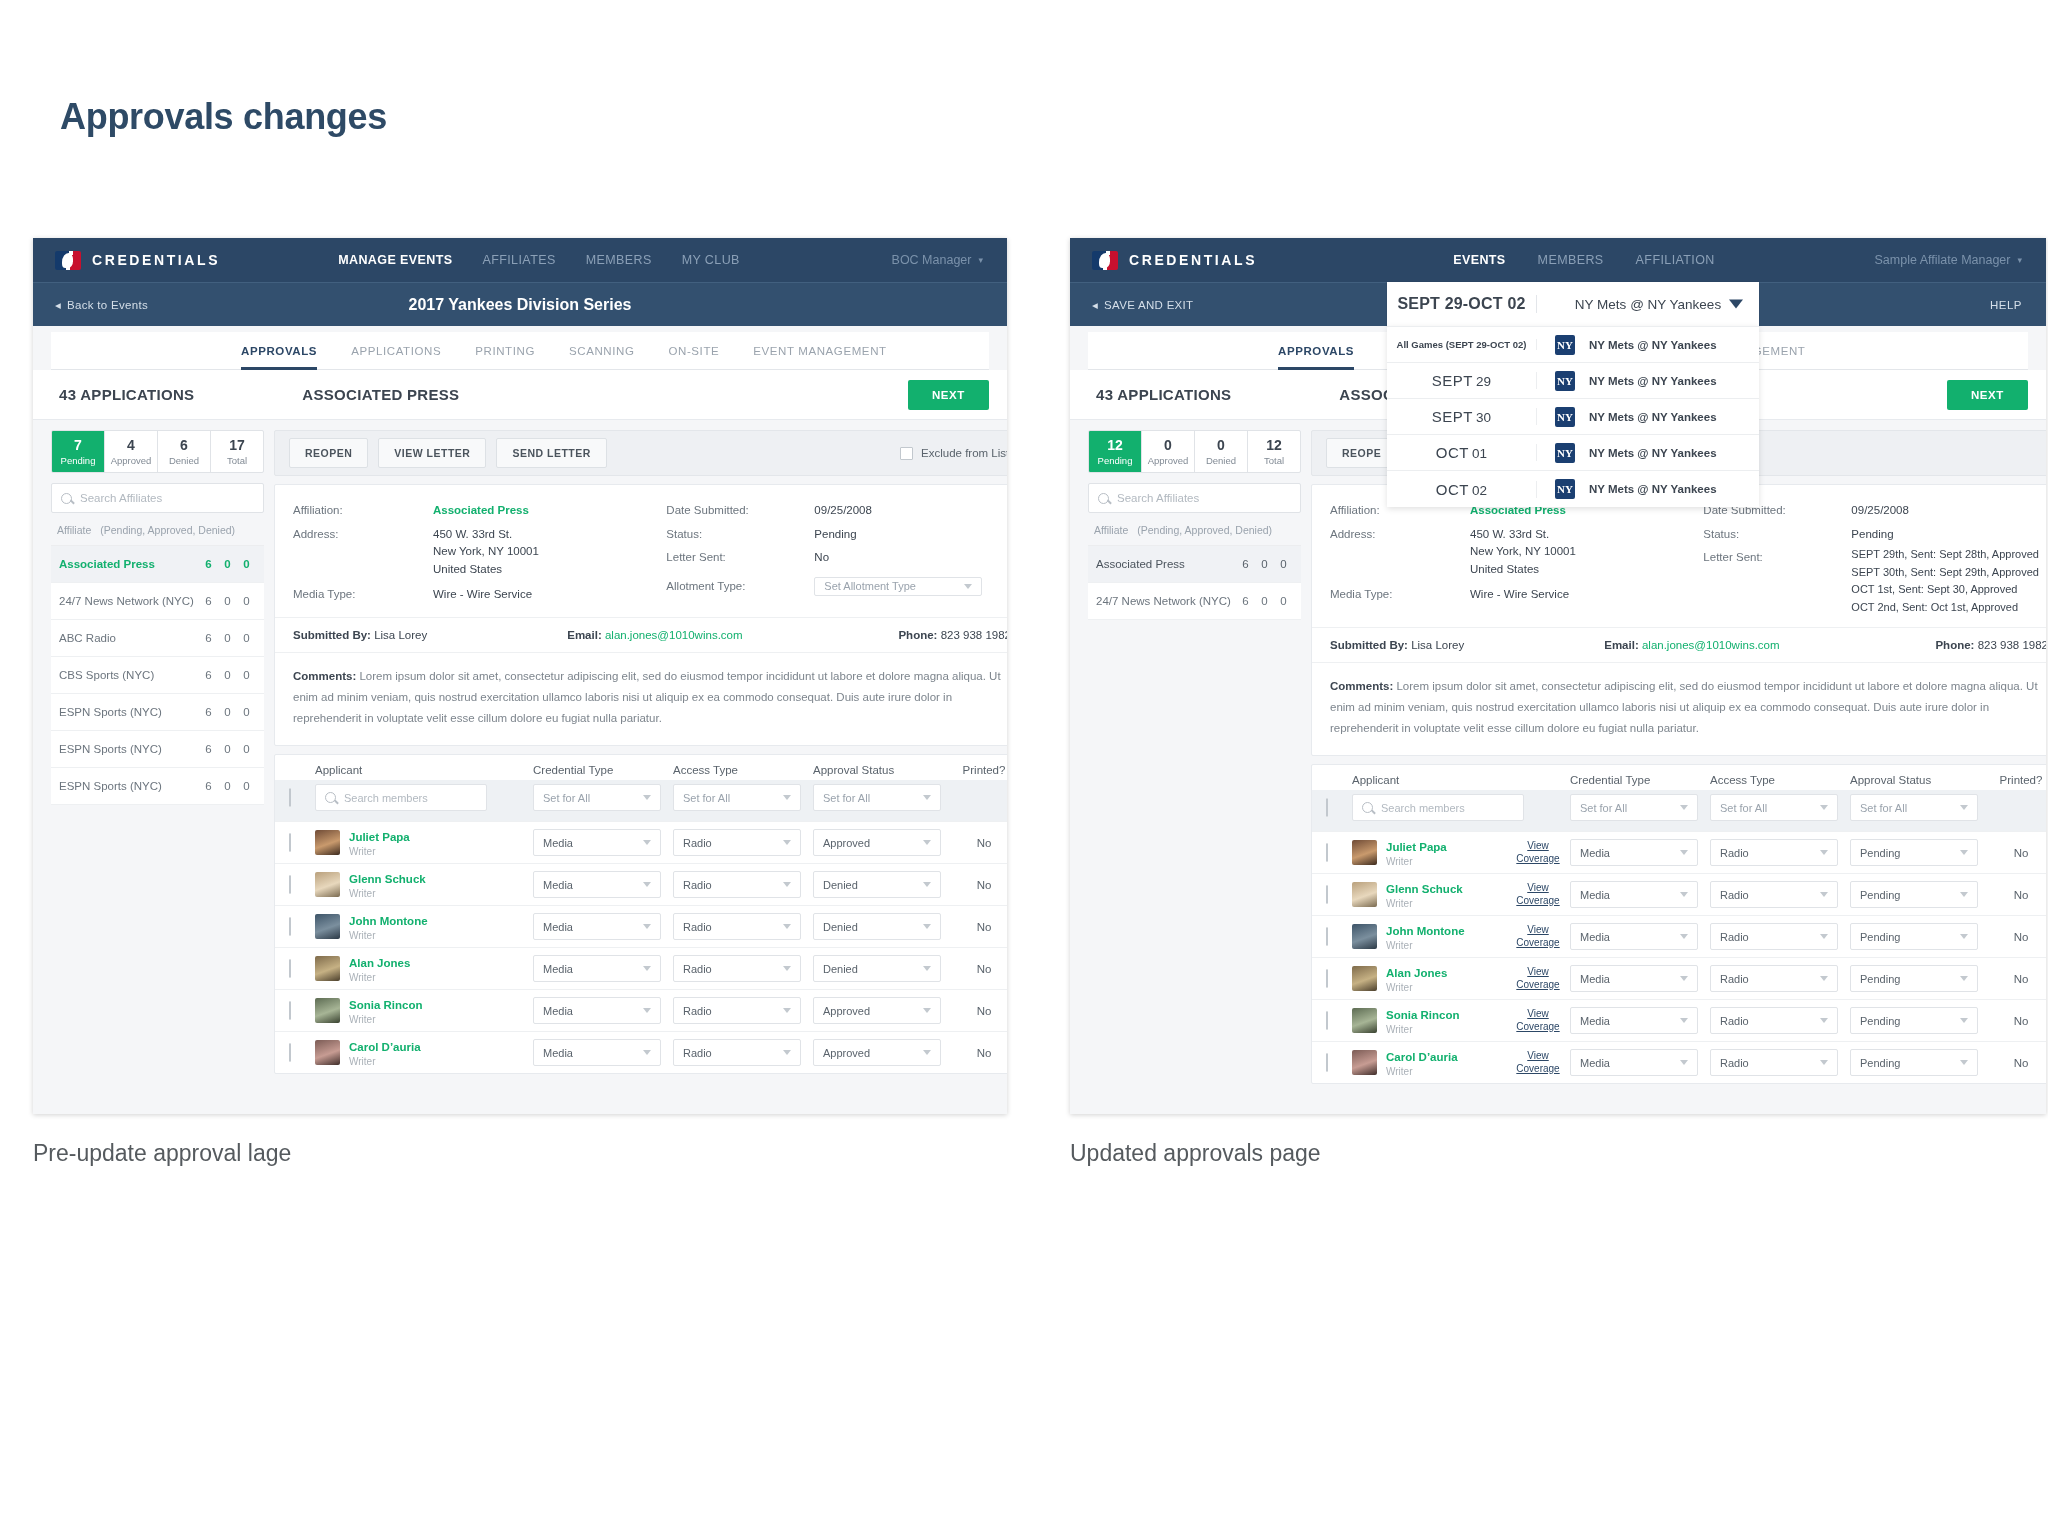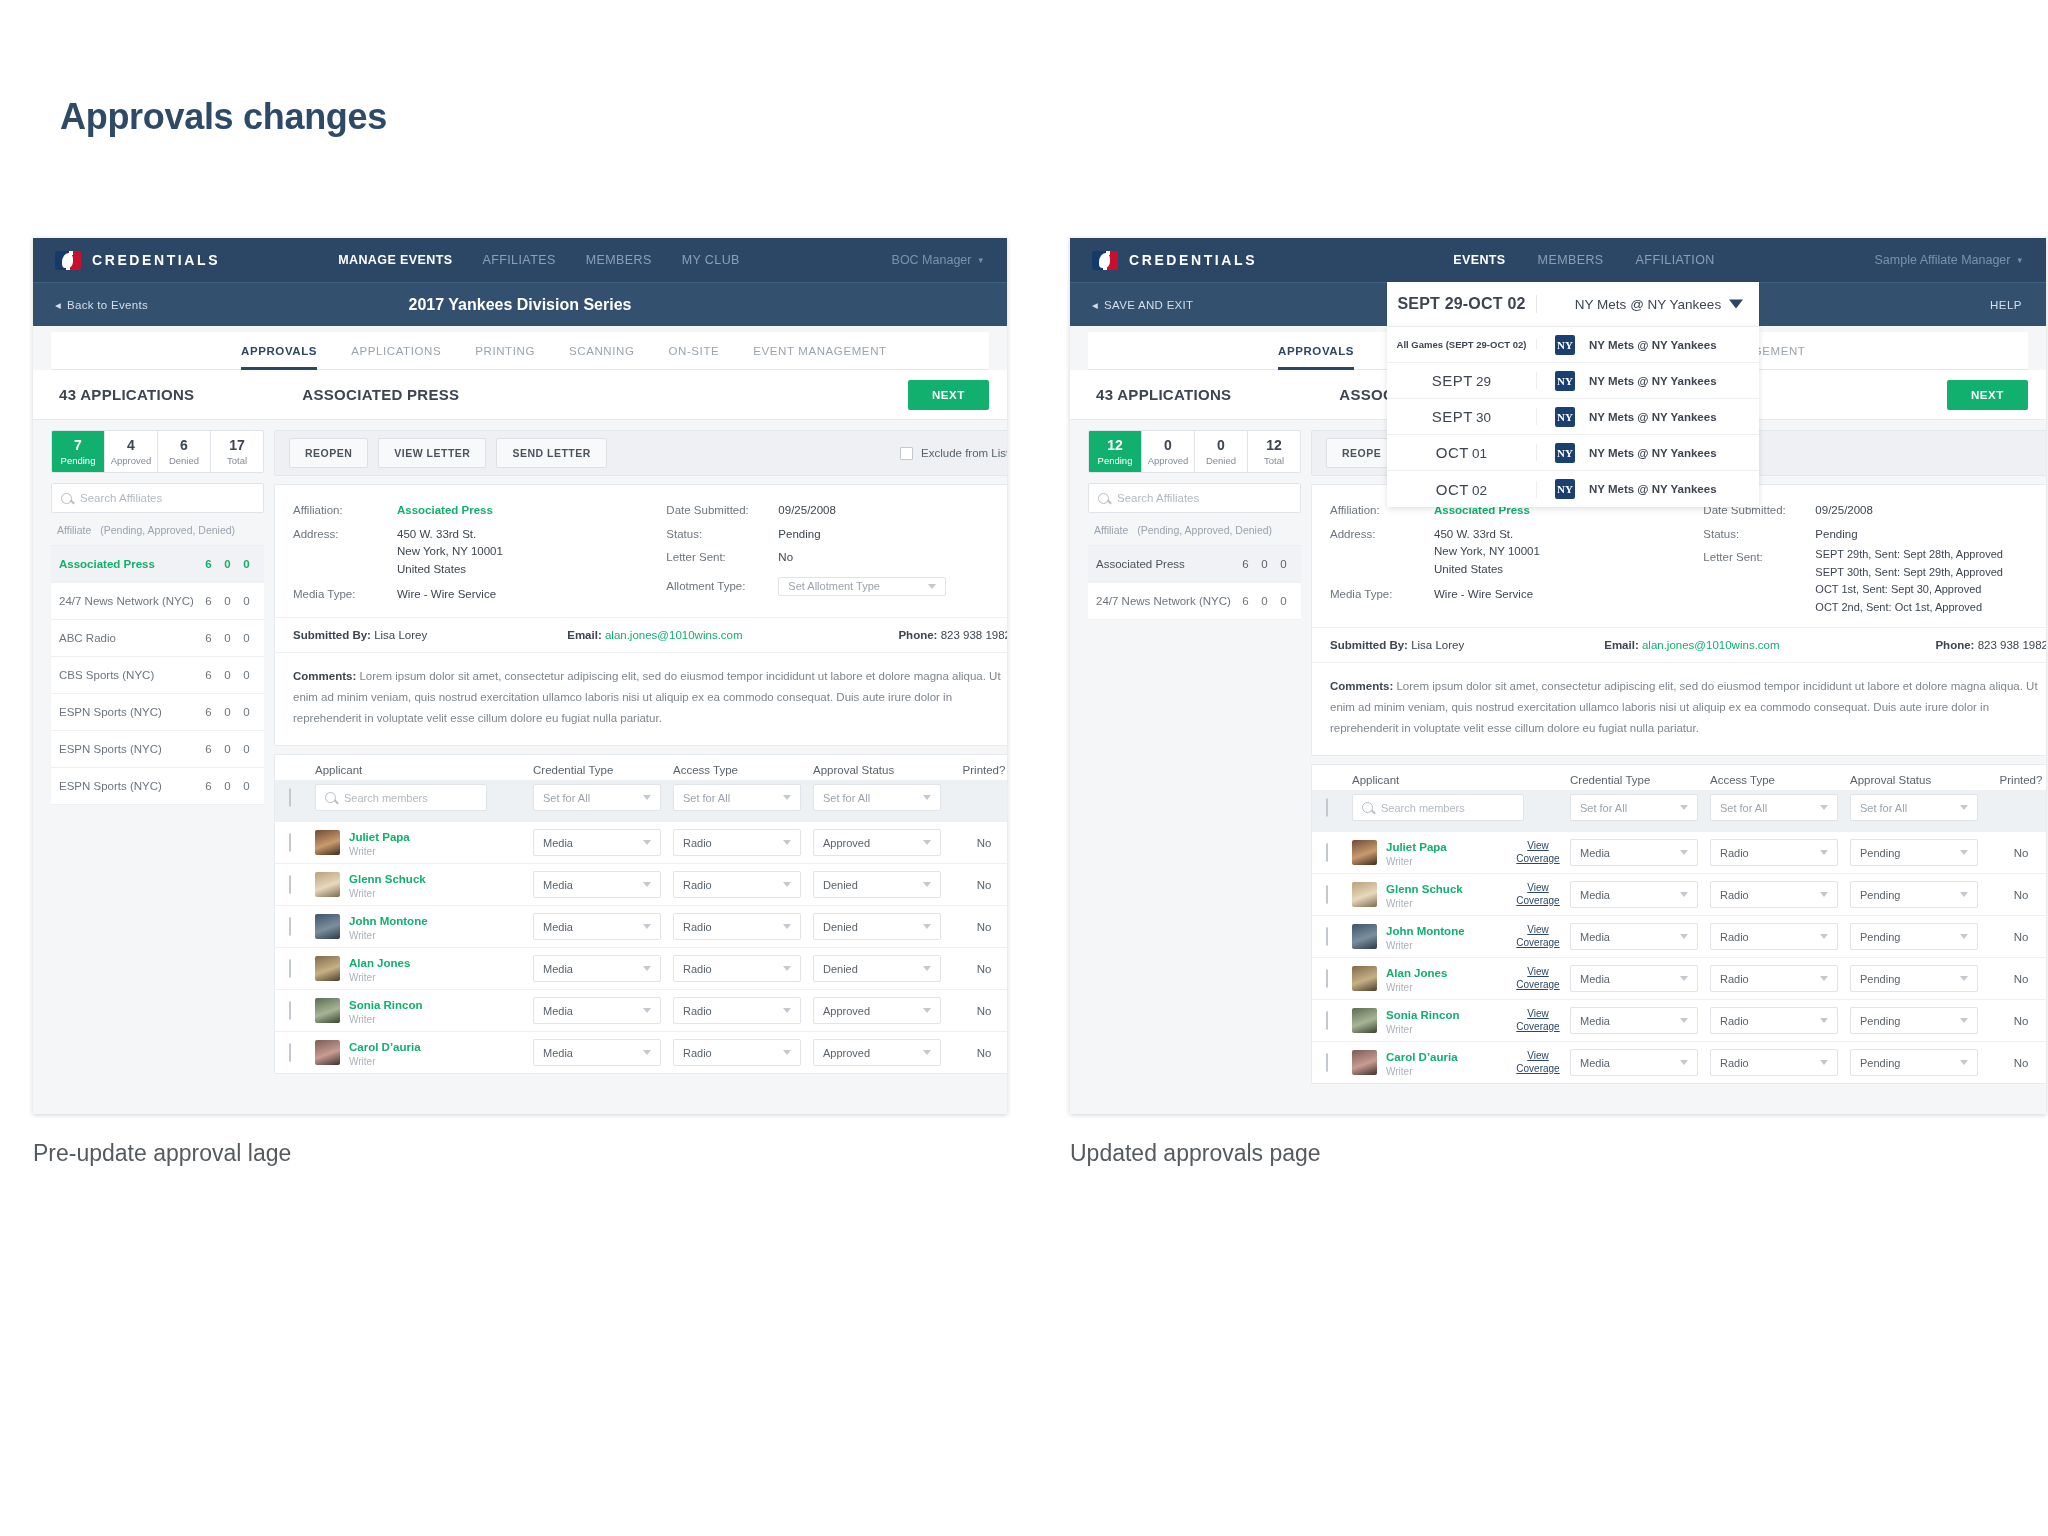--- a/index.html
+++ b/index.html
@@ -149,21 +149,21 @@
     background:#f8f9fa; border:1px solid #dde1e5; border-radius:2px;
     font-size: 10.5px; font-weight:bold; letter-spacing:.5px; color:#4b545d;
     padding: 8px 15px;
   }
   .excl { margin-left:auto; display:flex; align-items:center; gap:8px; font-size:11.5px; color:#5a636c; }
   .cbx { width: 13px; height: 13px; border: 1px solid #c2c8ce; background:#fff; border-radius:1px; flex:none; }
 
   
   .card { background:#fff; border:1px solid #e7eaee; border-radius:2px; }
   .detail-grid { display:flex; padding: 14px 18px 10px 18px; }
-  .dcol { display:flex; }
+  .dcol { display:flex;gap:36px; }
   .dcol.c1 { width: 52%; }
   .dcol.c2 { width: 48%; }
   .dlabels { font-size: 11.5px; color:#6c757e; line-height: 2.05; width: 104px; flex:none;}
   .dvals { font-size: 11.5px; color:#3c4550; line-height: 2.05; }
   .dvals .green { color:#12b06e; font-weight:bold; }
   .dvals .multi { line-height: 1.55; display:block; padding: 3px 0 4px;}
   .sel-box {
     display:inline-flex; align-items:center; justify-content:space-between;
     border:1px solid #e0e3e7; background:#fff; border-radius:2px;
     width: 168px; height: 19px; padding: 0 9px; font-size:11px; color:#9aa3ad;

